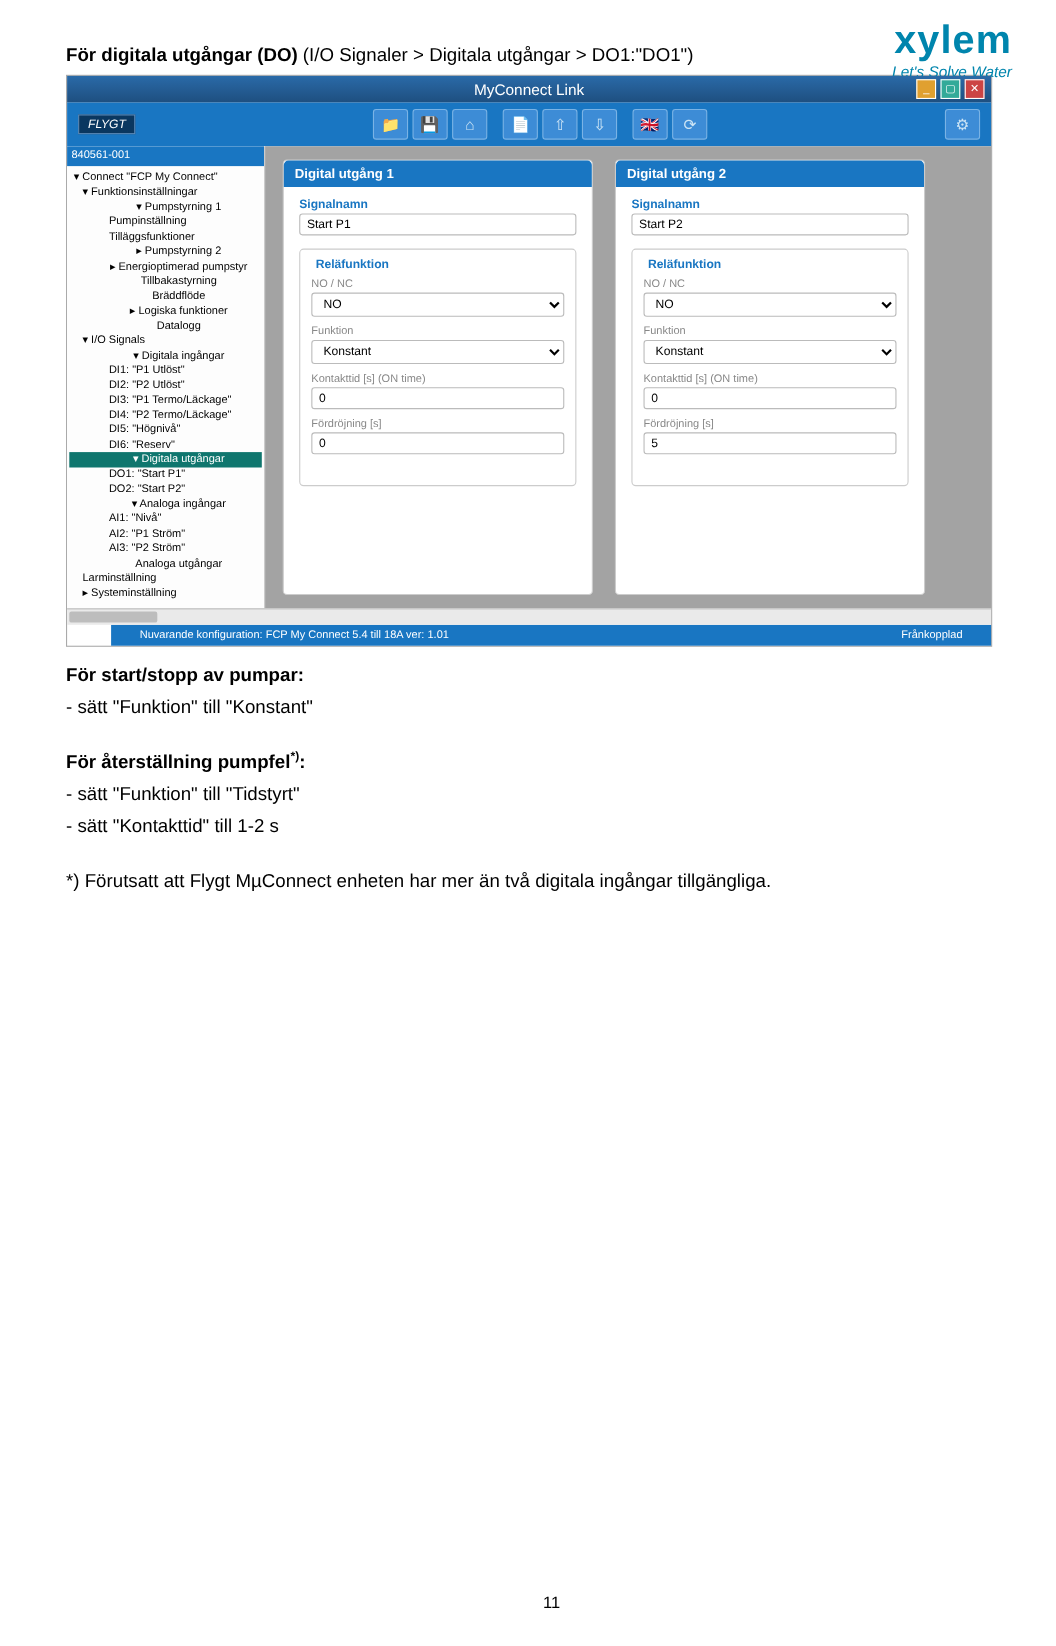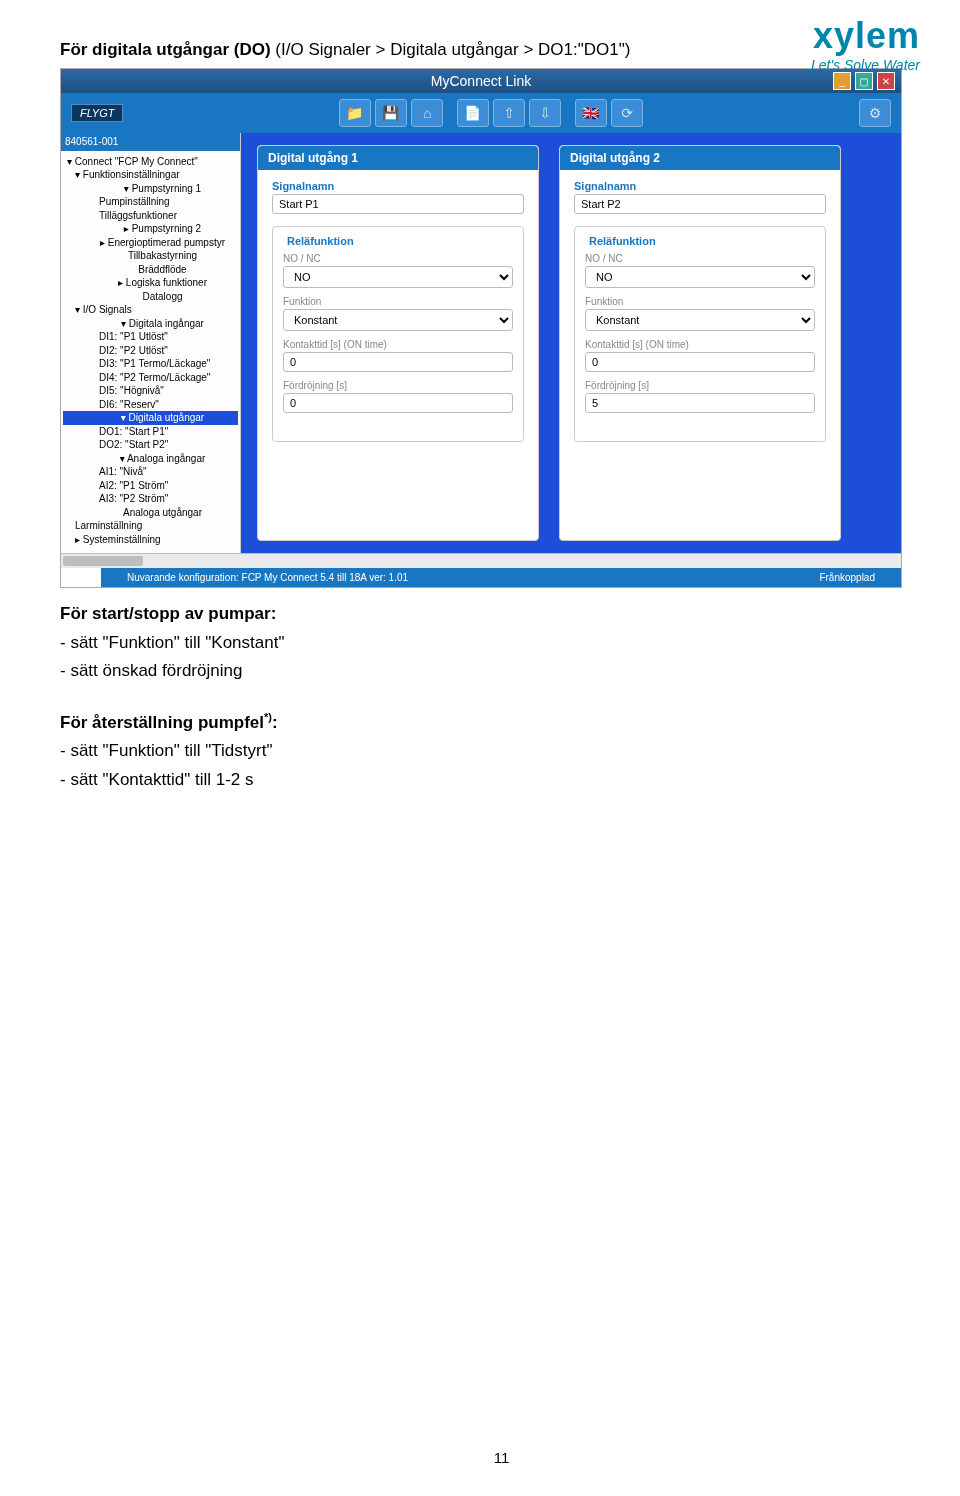--- a/index.html
+++ b/index.html
@@ -119,27 +119,27 @@
     background:#1976c2;
     color:#fff;
     padding:2px 4px;
     font-size:10px;
     margin: -4px -2px 4px -2px;
   }
   .tree-item { padding-left: 4px; white-space: nowrap; }
   .tree-item.l1 { padding-left: 12px; }
   .tree-item.l2 { padding-left: 24px; text-align: center; }
   .tree-item.l3 { padding-left: 36px; }
-  .tree-item.sel { background: #1d4ed8; color: #fff; }
+  .tree-item.sel { background: #0f766e; color: #fff; }
   .main-area {
     flex: 1;
     display: flex;
     gap: 20px;
     padding: 12px 16px;
-    background: #1d4ed8;
+    background: #a3a3a3;
   }
   .panel {
     width: 280px;
     border: 1px solid #ccc;
     border-radius: 4px;
     background: #fff;
     padding: 0 0 8px 0;
   }
   .panel-header {
     background: #1976c2;
@@ -312,26 +312,26 @@
 
     <div class="footer-bar">
       <span>Nuvarande konfiguration:  FCP My Connect 5.4 till 18A ver: 1.01</span>
       <span>Frånkopplad</span>
     </div>
   </div>
 
   <div class="body-text">
     <p class="bold">För start/stopp av pumpar:</p>
     <p>- sätt "Funktion" till "Konstant"</p>
-    <p>- sätt önskad fördröjning</p>
   </div>
 
   <div class="body-text" style="margin-top:26px;">
     <p>
       <span class="bold">För återställning pumpfel</span><span class="bold sup">*)</span><span class="bold">:</span>
     </p>
     <p>- sätt "Funktion" till "Tidstyrt"</p>
     <p>- sätt "Kontakttid" till 1-2 s</p>
   </div>
 
+  <p class="footnote">*) Förutsatt att Flygt MµConnect enheten har mer än två digitala ingångar tillgängliga.</p>
 
   <div class="pagenum">11</div>
 </div>
 
 </body></html>

